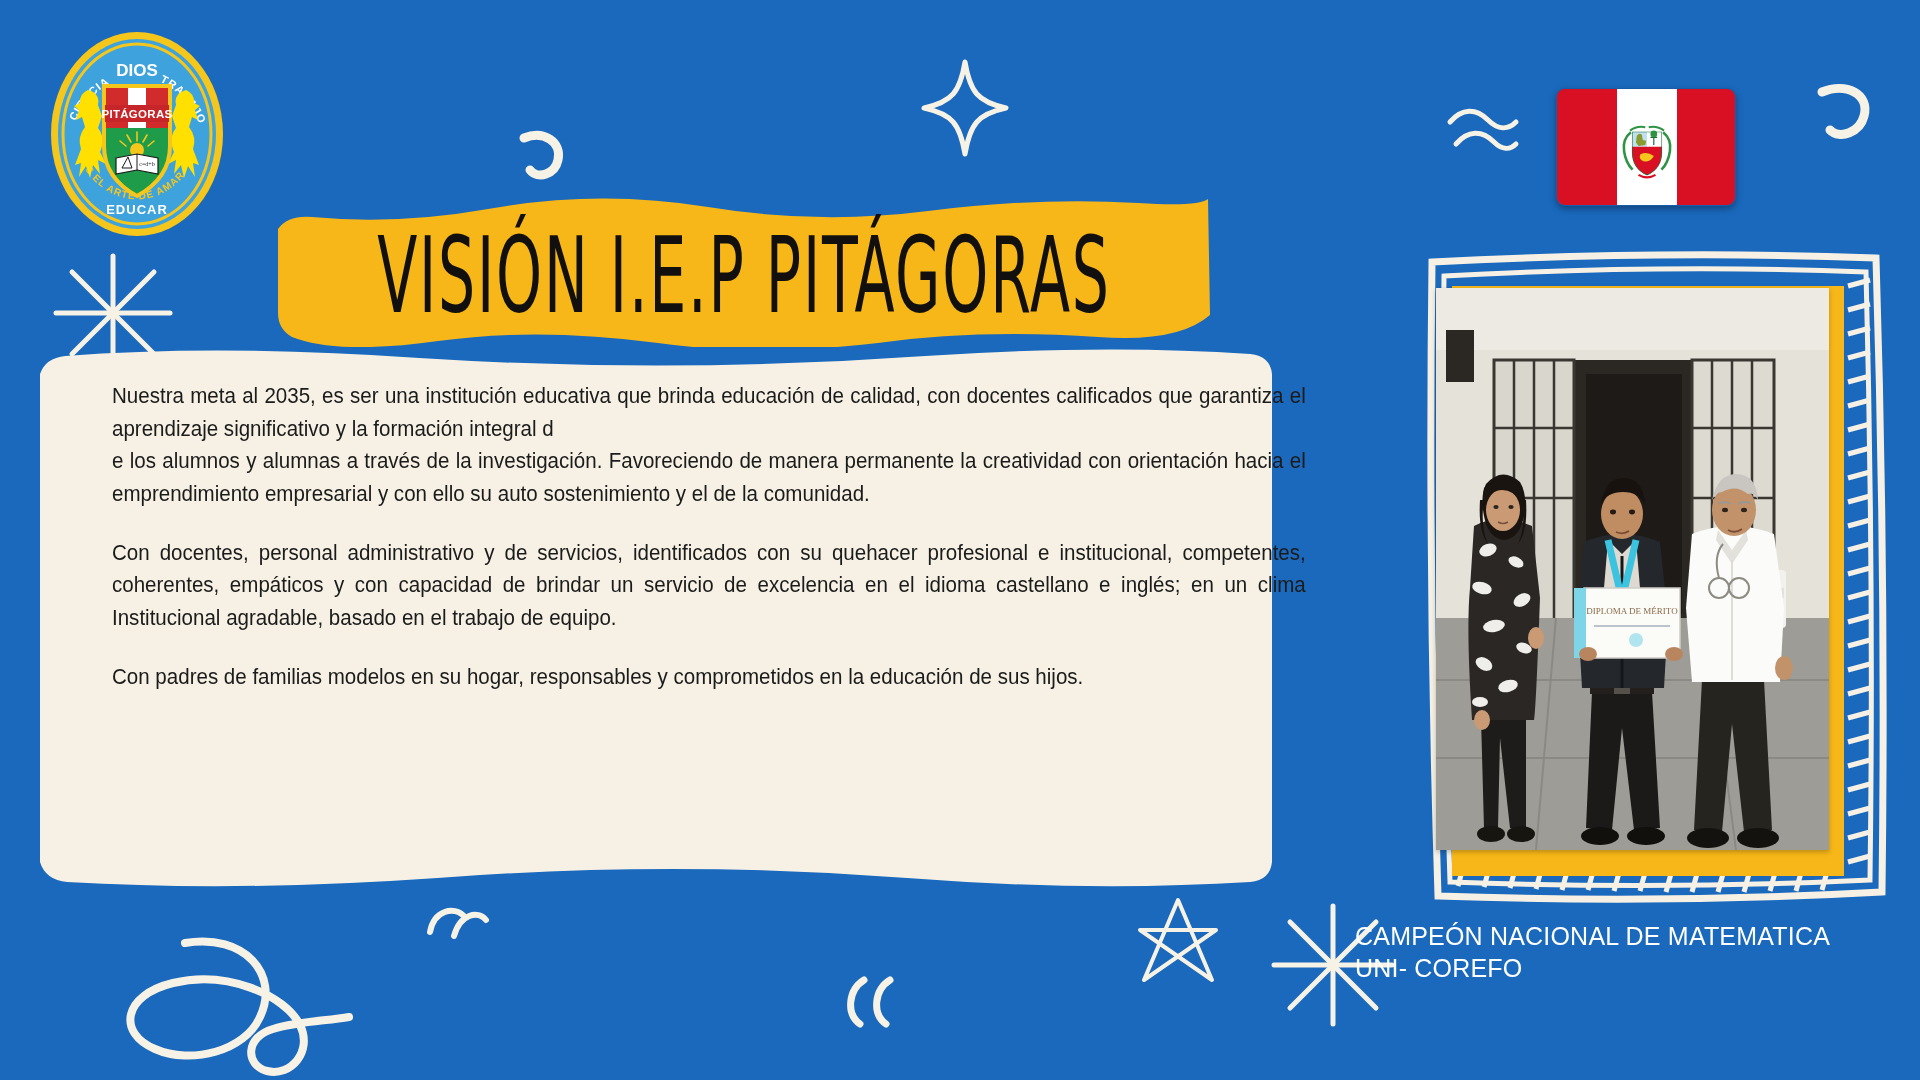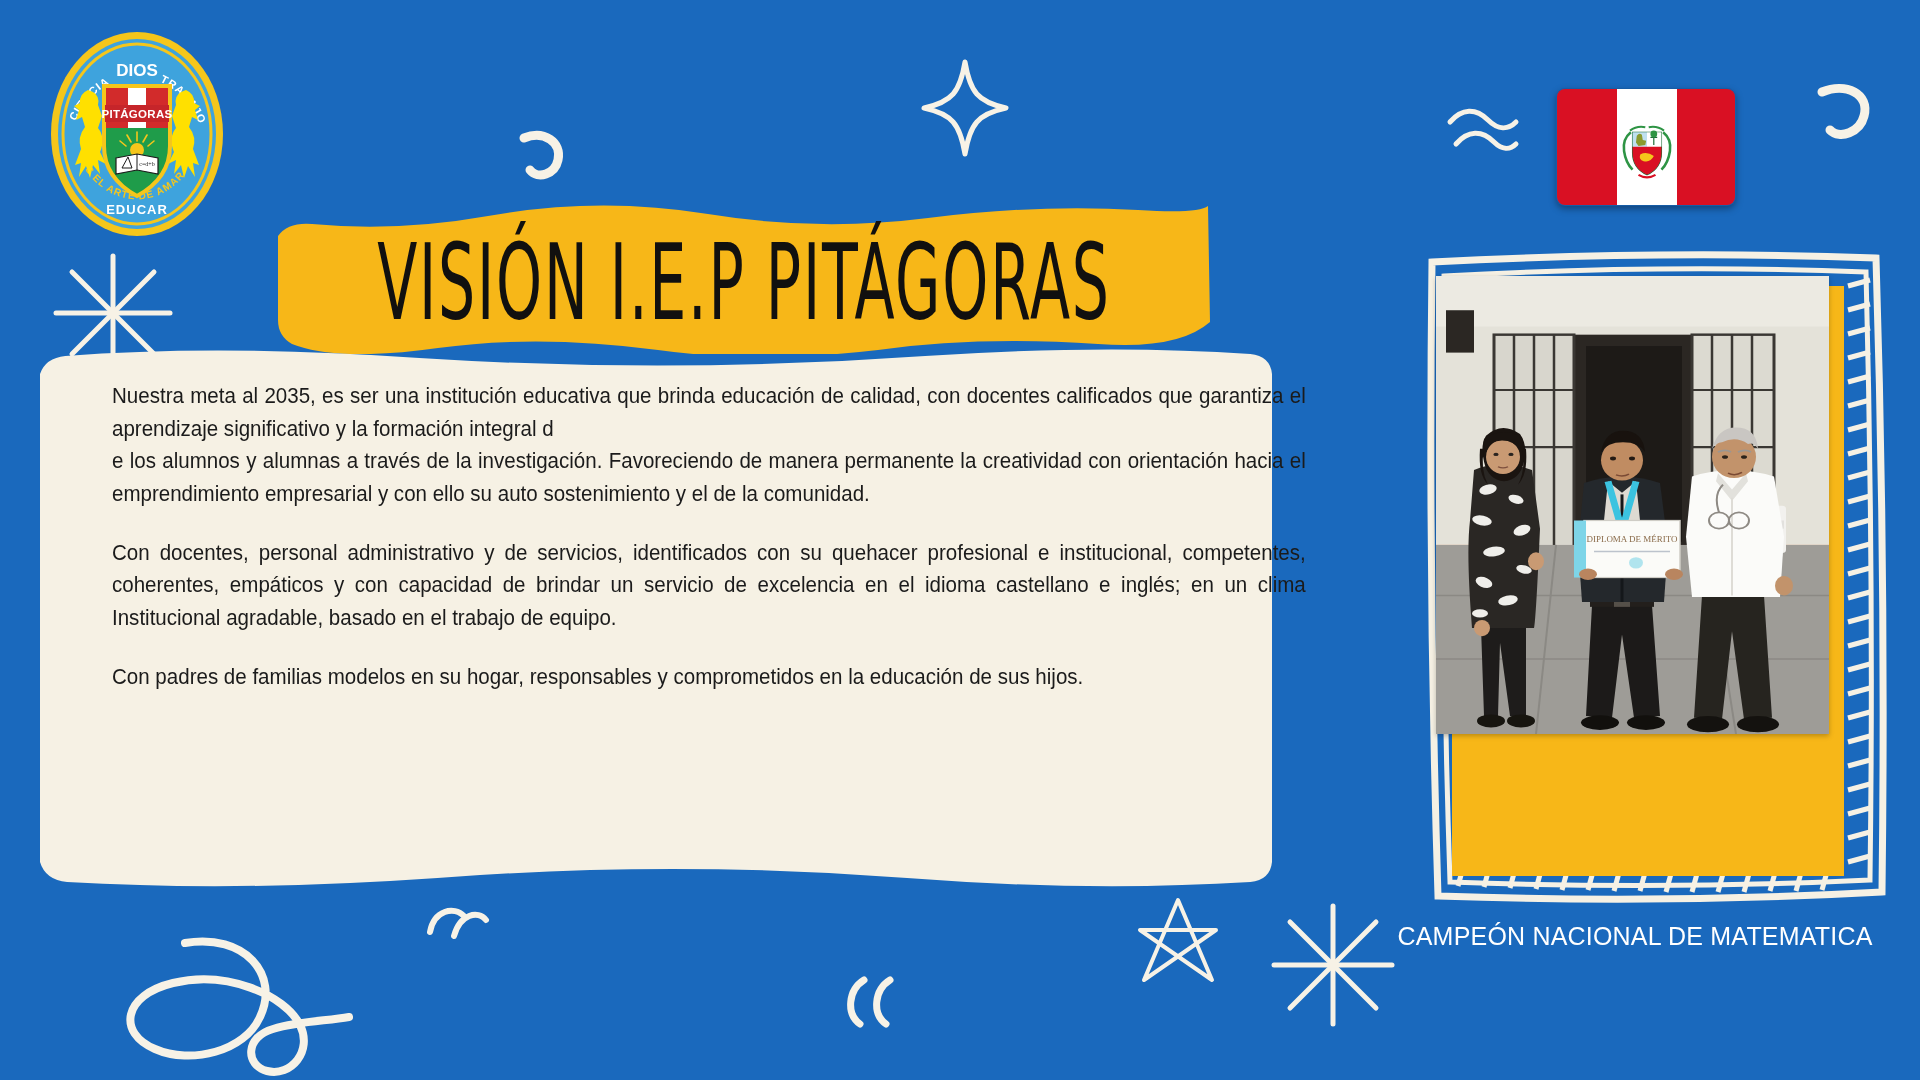--- a/index.html
+++ b/index.html
@@ -21,21 +21,21 @@
   
   .flag {
     position:absolute; left:1556px; top:88px; width:180px; height:118px;
     border-radius:9px; overflow:hidden;
     box-shadow:0 3px 7px rgba(0,0,0,.35);
     border:1px solid rgba(0,0,0,.12);
   }
 
   
   .banner {
-    position:absolute; left:278px; top:204px; width:932px; height:150px;padding-left:28px;
+    position:absolute; left:278px; top:197px; width:932px; height:150px;padding-left:28px;
   }
   .banner svg { position:absolute; inset:0; width:100%; height:100%; }
   .banner-title {
     position:absolute; left:0; right:0; top:24px;
     text-align:center;
     font-family:"Liberation Sans Narrow","DejaVu Sans Condensed","Liberation Sans",sans-serif;
     font-size:74px;
     line-height:1.05;
     font-weight:400;
     letter-spacing:2px;
@@ -65,30 +65,30 @@
   .spacer { height:26px; }
 
   
   .photo-wrap { position:absolute; left:1424px; top:248px; width:470px; height:660px; }
   .photo-sketch { position:absolute; inset:0; width:100%; height:100%; }
   .photo-yellow {
     position:absolute; left:28px; top:38px; width:392px; height:590px;
     background:#f7b718;
   }
   .photo-img {
-    position:absolute; left:12px; top:28px; width:393px; height:458px;
+    position:absolute; left:12px; top:40px; width:393px; height:562px;
     overflow:hidden; background:#f97316;
     box-shadow:0 2px 5px rgba(0,0,0,.25);
   }
   .photo-img svg { display:block; width:100%; height:100%; }
 
   
   .caption {
     position:absolute; left:1355px; top:920px; width:560px;
-    text-align:center; color:#ffffff;
+    text-align:left; color:#ffffff;
     font-size:25px; line-height:1.28;
     letter-spacing:.2px;
   }
 </style>
 </head>
 <body>
 
 <div class="stage">
 
   <svg class="doodle" style="left:920px; top:58px;" width="90" height="100" viewBox="0 0 90 100">
@@ -452,15 +452,16 @@
           <path d="M292 242 q7 4 14 -1" stroke="#7a4a34" stroke-width="1.8" fill="none"></path>
 
           <ellipse cx="348" cy="380" rx="9" ry="12" fill="#c2936b"></ellipse>
         </g>
       </svg>
     </div>
   </div>
 
   <div class="caption">
     <div>CAMPEÓN NACIONAL DE MATEMATICA</div>
+    <div>UNI- COREFO</div>
   </div>
 
 </div>
 
 </body></html>

